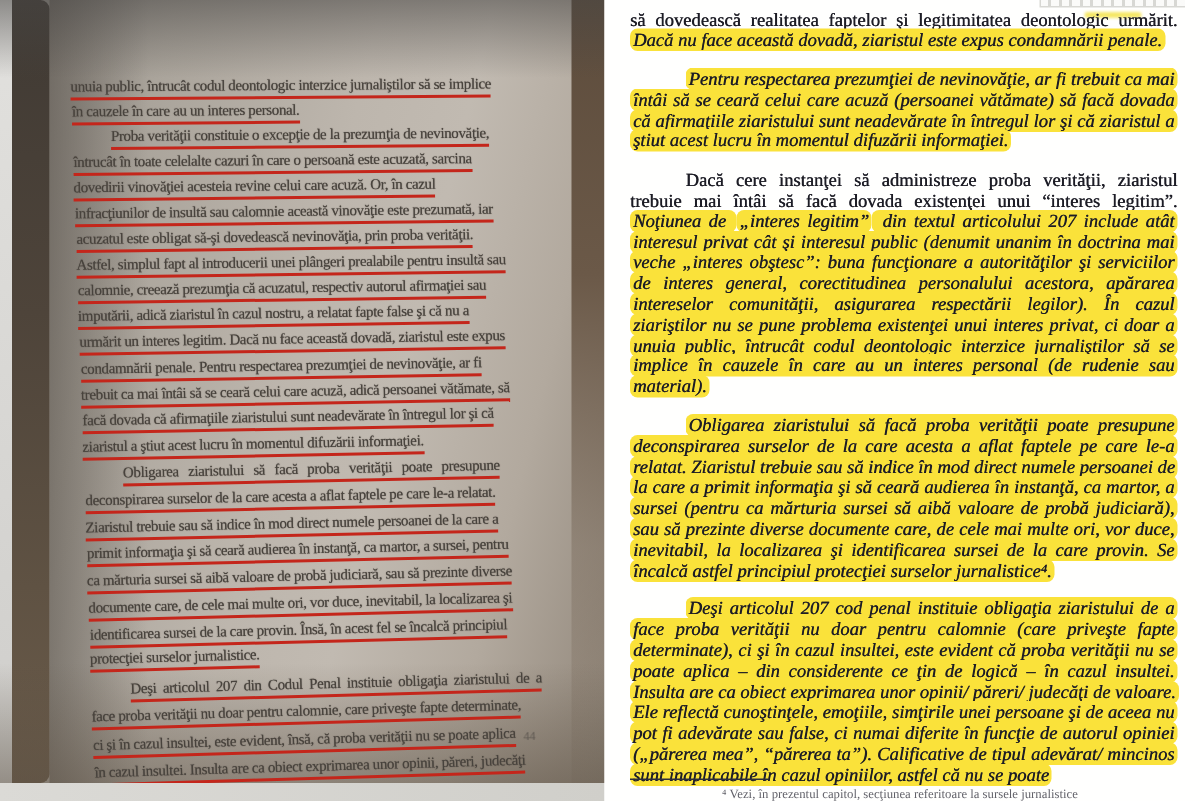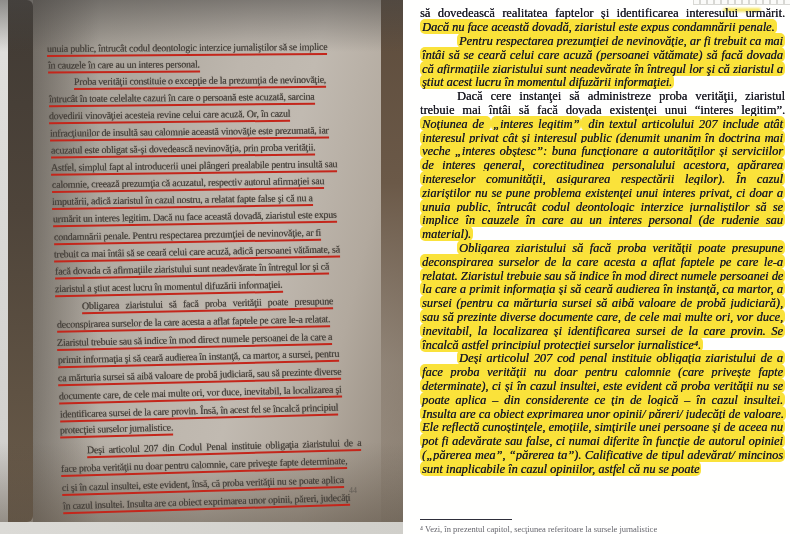--- a/index.html
+++ b/index.html
@@ -19,21 +19,21 @@
   .spine-dark { position:absolute; left:8px; top:0; width:25px; height:100%;
     background:linear-gradient(180deg,#403a34 0%,#4e443a 40%,#5f5243 75%,#6a5b4a 100%);
     border-radius:0 6px 6px 0; }
   .page-curve { position:absolute; left:33px; top:0; width:66px; height:100%;
     background:linear-gradient(90deg,rgba(76,70,63,0.5),rgba(76,70,63,0)); }
   .right-band { position:absolute; right:0; top:0; width:22px; height:100%;
     background:linear-gradient(180deg,#5d4c3c 0%,#6b5948 35%,rgba(120,105,90,0.45) 70%,rgba(120,105,90,0.15) 100%); }
   .below-photo { position:absolute; left:0; top:522px; width:403px; height:12px;
     background:linear-gradient(90deg,#dbdad6,#d0cfca); }
 
-  .book-lines { position:absolute; left:0; top:1px; width:100%; height:100%;
+  .book-lines { position:absolute; left:0; top:11px; width:100%; height:100%;
     filter:blur(0.25px); }
   .bline { position:absolute; white-space:nowrap; font-size:10px; letter-spacing:-0.25px;
     color:#47423; color:#48433d; text-shadow:0 0 0.7px rgba(70,64,58,0.85); }
   .bline-in { display:inline-block; padding-bottom:1px;
     border-bottom:2.2px solid var(--ul,rgba(196,38,27,0.92)); }
   .bline.ind .bline-in { margin-left:26px; }
   .book-pagenum { position:absolute; left:349px; top:486px; font-size:8px; color:#5f5952;
     transform:rotate(-1.5deg); filter:blur(0.3px); }
 
   
@@ -41,29 +41,29 @@
     background:#fffffe; }
   .grid-fragment { position:absolute; top:0; right:10px; width:97px; height:5px;
     border-bottom:1px solid #d4d4d0; opacity:0.9;
     background:repeating-linear-gradient(90deg,#d4d4d0 0 1px,rgba(244,244,240,0.4) 1px 6px,#d4d4d0 6px 7px); }
   .hl-smear { position:absolute; top:8px; left:320px; width:38px; height:4px;
     background:#f4e34c; border-radius:2px; filter:blur(1px); opacity:0.85; }
   .doc-col { position:absolute; left:17px; right:15px; top:7px;
     font-size:12.4px; line-height:13.8px; text-align:justify; color:#1d1d26;
     text-shadow:0.25px 0 0 currentColor; }
   .dpara { margin:0 0 0 0; }
-  .dpara + .dpara { }
+  .dpara + .dpara { margin-top:12px; }
   .dpara.ind { text-indent:37px; }
   .hl { background:var(--hl,#fae23a); border-radius:5px; padding:0.5px 2px;
     -webkit-box-decoration-break:clone; box-decoration-break:clone;font-style:italic; }
   .em { font-style:italic; font-weight:normal; }
   .footnote-rule { position:absolute; left:17px; top:519px; width:92px; height:0;
     border-top:1.6px solid #2e2e3a; }
   .footnote-text { position:absolute; left:17px; top:524px; width:360px;
-    font-size:8.5px; color:#3a3a44; opacity:0.8; filter:blur(0.4px); white-space:nowrap; }
+    font-size:8.5px; color:#3a3a44; opacity:0.8; filter:blur(0.4px); white-space:nowrap;text-align:center; }
 </style>
 </head>
 <body>
 
 <div class="stage">
 
   <div class="photo">
     <div class="spine-white"></div>
     <div class="spine-dark"></div>
     <div class="page-curve"></div>
@@ -100,21 +100,21 @@
         <div class="bline" style="top: 494.908px; left: 62.6px; transform: rotate(-1.7deg);"><span class="bline-in">în cazul insultei. Insulta are ca obiect exprimarea unor opinii, păreri, judecăţi</span></div>
       </div>
     <div class="book-pagenum">44</div>
   </div>
   <div class="below-photo"></div>
 
   <div class="docpage">
     <div class="grid-fragment"></div>
     <div class="hl-smear"></div>
     <div class="doc-col">
-        <p class="dpara"><span class="">să dovedească realitatea faptelor şi identificarea interesului urmărit. </span><span class="hl">Dacă nu face această dovadă, ziaristul este expus condamnării penale.</span></p>
+        <p class="dpara"><span class="">să dovedească realitatea faptelor şi legitimitatea deontologic urmărit. </span><span class="hl">Dacă nu face această dovadă, ziaristul este expus condamnării penale.</span></p>
         <p class="dpara ind"><span class="hl">Pentru respectarea prezumţiei de nevinovăţie, ar fi trebuit ca mai întâi să se ceară celui care acuză (persoanei vătămate) să facă dovada că afirmaţiile ziaristului sunt neadevărate în întregul lor şi că ziaristul a ştiut acest lucru în momentul difuzării informaţiei.</span></p>
         <p class="dpara ind"><span class="">Dacă cere instanţei să administreze proba verităţii, ziaristul trebuie mai întâi să facă dovada existenţei unui “interes legitim”. </span><span class="hl">Noţiunea de </span><span class="hl em">„interes legitim”</span><span class="hl"> din textul articolului 207 include atât interesul privat cât şi interesul public (denumit unanim în doctrina mai veche „interes obştesc”: buna funcţionare a autorităţilor şi serviciilor de interes general, corectitudinea personalului acestora, apărarea intereselor comunităţii, asigurarea respectării legilor). În cazul ziariştilor nu se pune problema existenţei unui interes privat, ci doar a unuia public, întrucât codul deontologic interzice jurnaliştilor să se implice în cauzele în care au un interes personal (de rudenie sau material).</span></p>
         <p class="dpara ind"><span class="hl">Obligarea ziaristului să facă proba verităţii poate presupune deconspirarea surselor de la care acesta a aflat faptele pe care le-a relatat. Ziaristul trebuie sau să indice în mod direct numele persoanei de la care a primit informaţia şi să ceară audierea în instanţă, ca martor, a sursei (pentru ca mărturia sursei să aibă valoare de probă judiciară), sau să prezinte diverse documente care, de cele mai multe ori, vor duce, inevitabil, la localizarea şi identificarea sursei de la care provin. Se încalcă astfel principiul protecţiei surselor jurnalistice⁴.</span></p>
         <p class="dpara ind"><span class="hl">Deşi articolul 207 cod penal instituie obligaţia ziaristului de a face proba verităţii nu doar pentru calomnie (care priveşte fapte determinate), ci şi în cazul insultei, este evident că proba verităţii nu se poate aplica – din considerente ce ţin de logică – în cazul insultei. Insulta are ca obiect exprimarea unor opinii/ păreri/ judecăţi de valoare. Ele reflectă cunoştinţele, emoţiile, simţirile unei persoane şi de aceea nu pot fi adevărate sau false, ci numai diferite în funcţie de autorul opiniei („părerea mea”, “părerea ta”). Calificative de tipul adevărat/ mincinos sunt inaplicabile în cazul opiniilor, astfel că nu se poate</span></p>
       </div>
     <div class="footnote-rule"></div>
     <div class="footnote-text">⁴ Vezi, în prezentul capitol, secţiunea referitoare la sursele jurnalistice</div>
   </div>
 
 </div>

